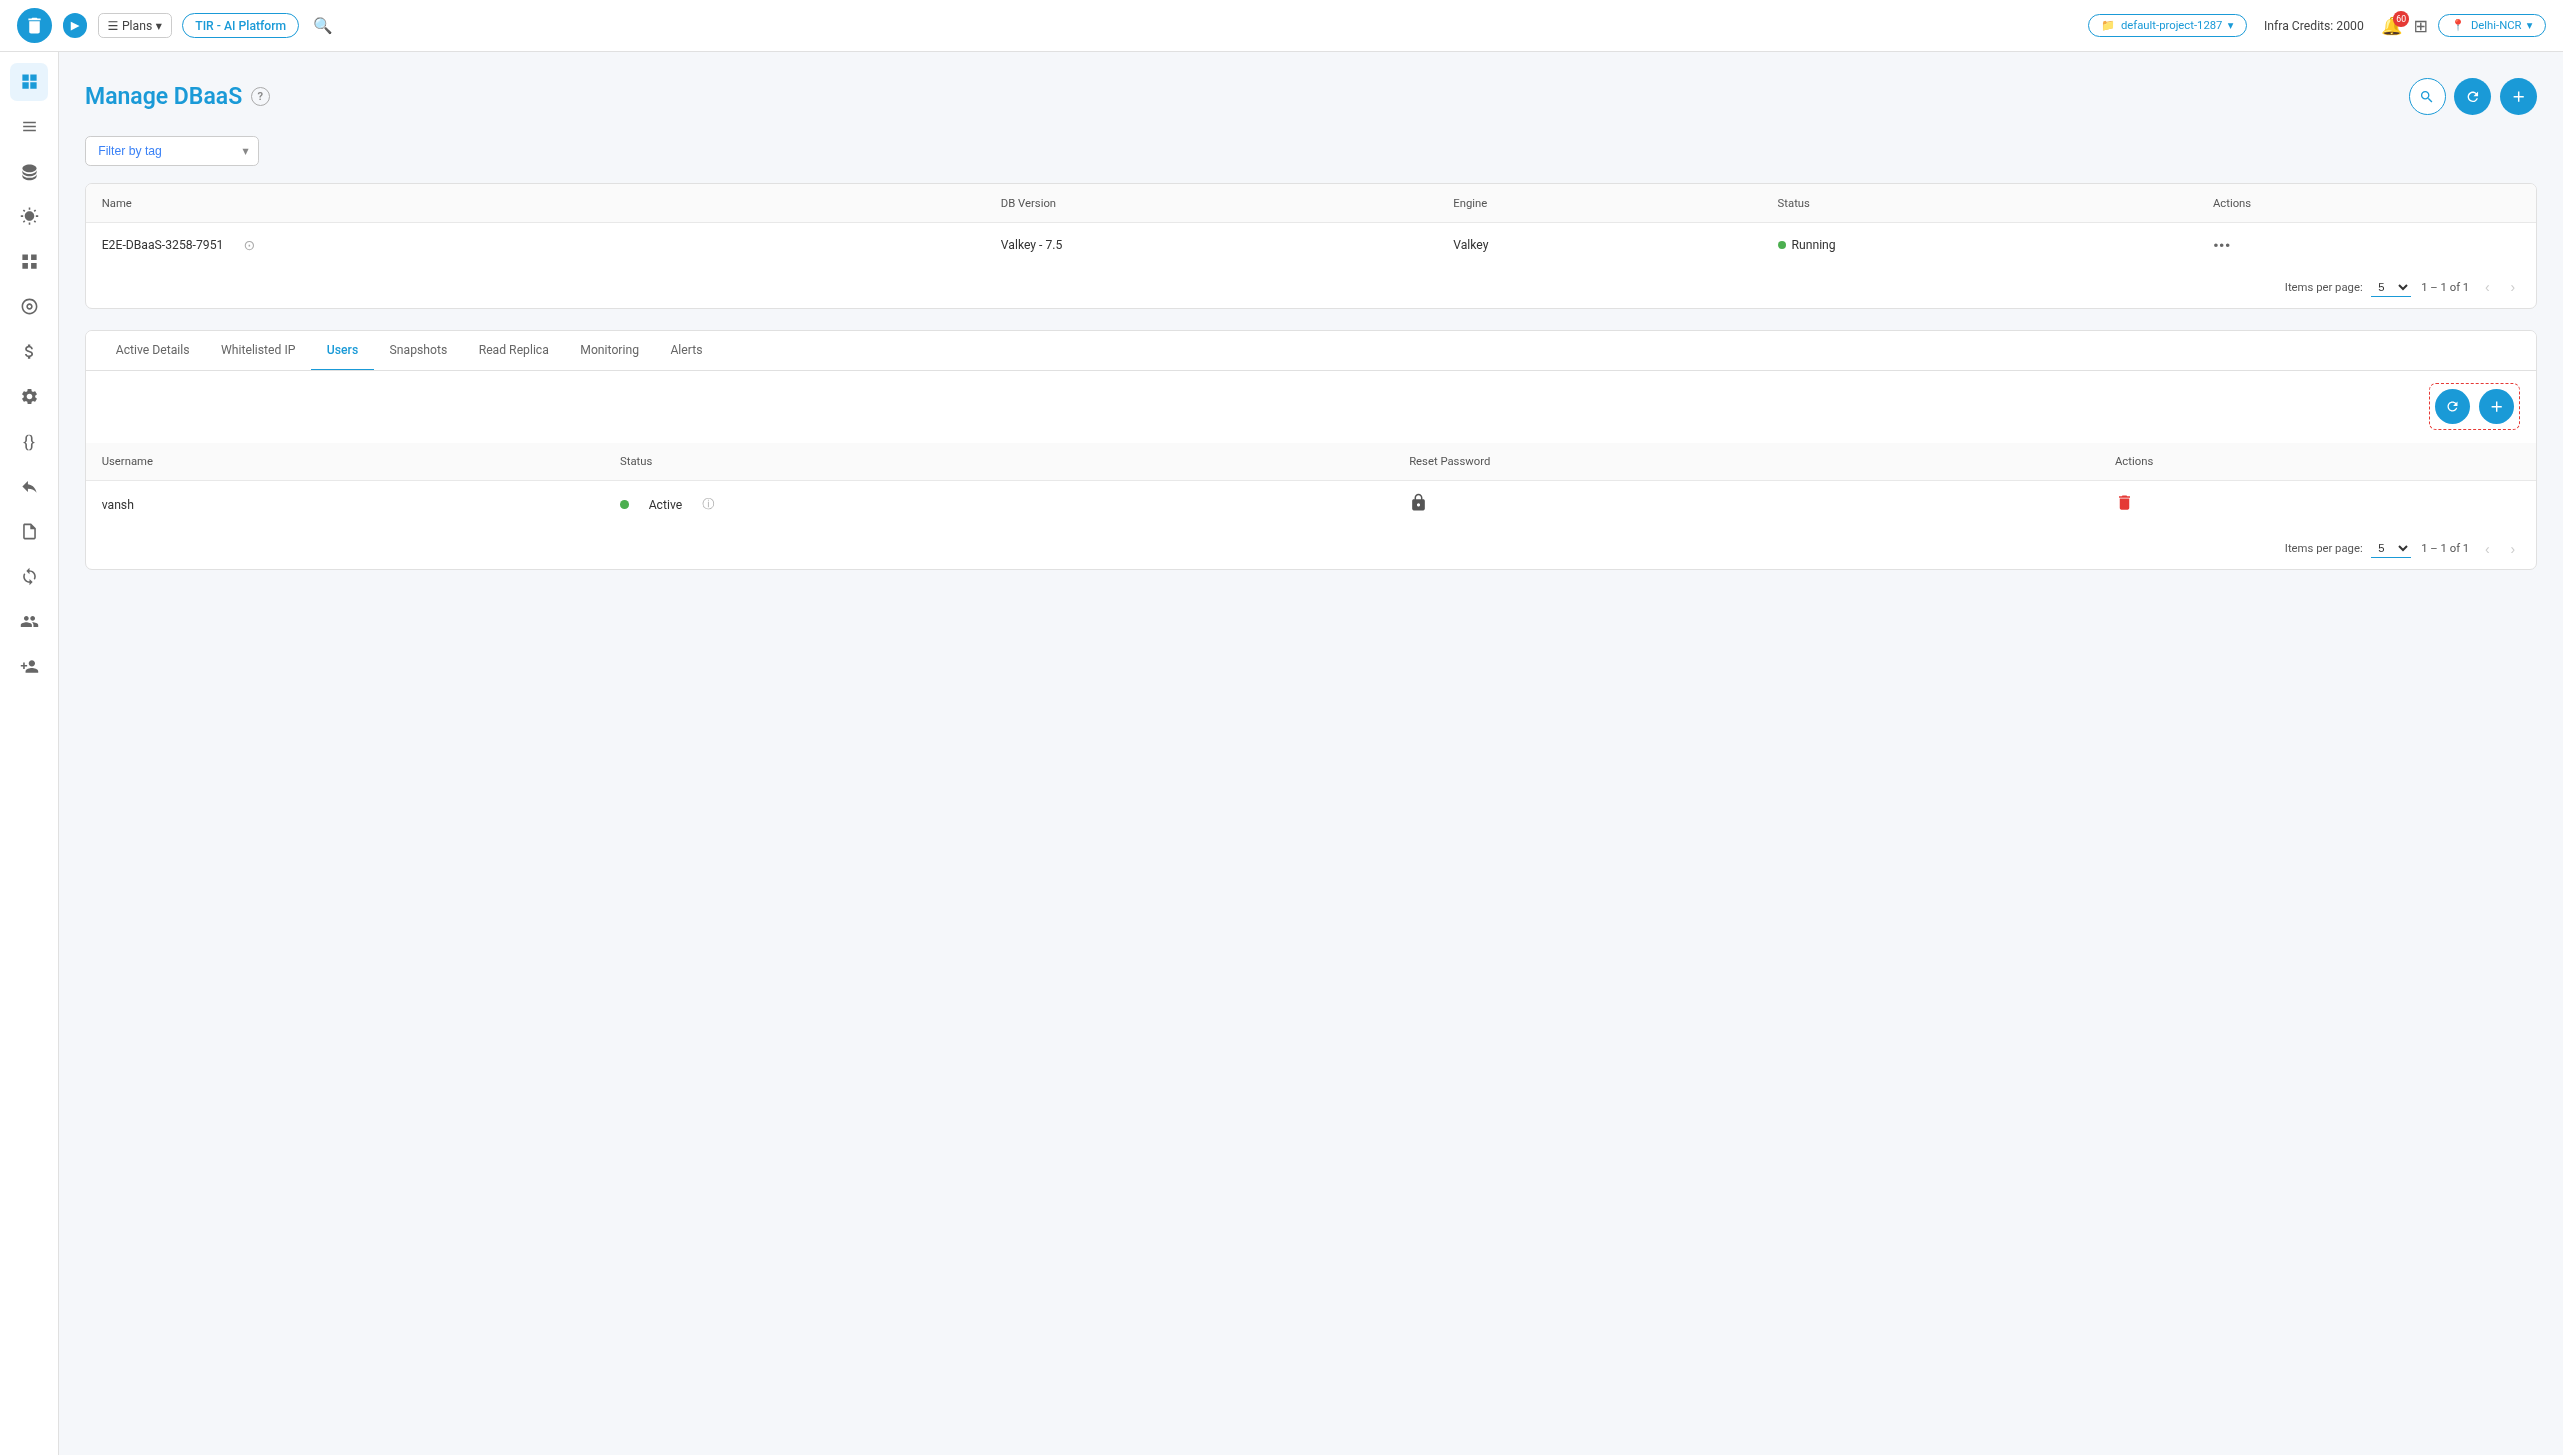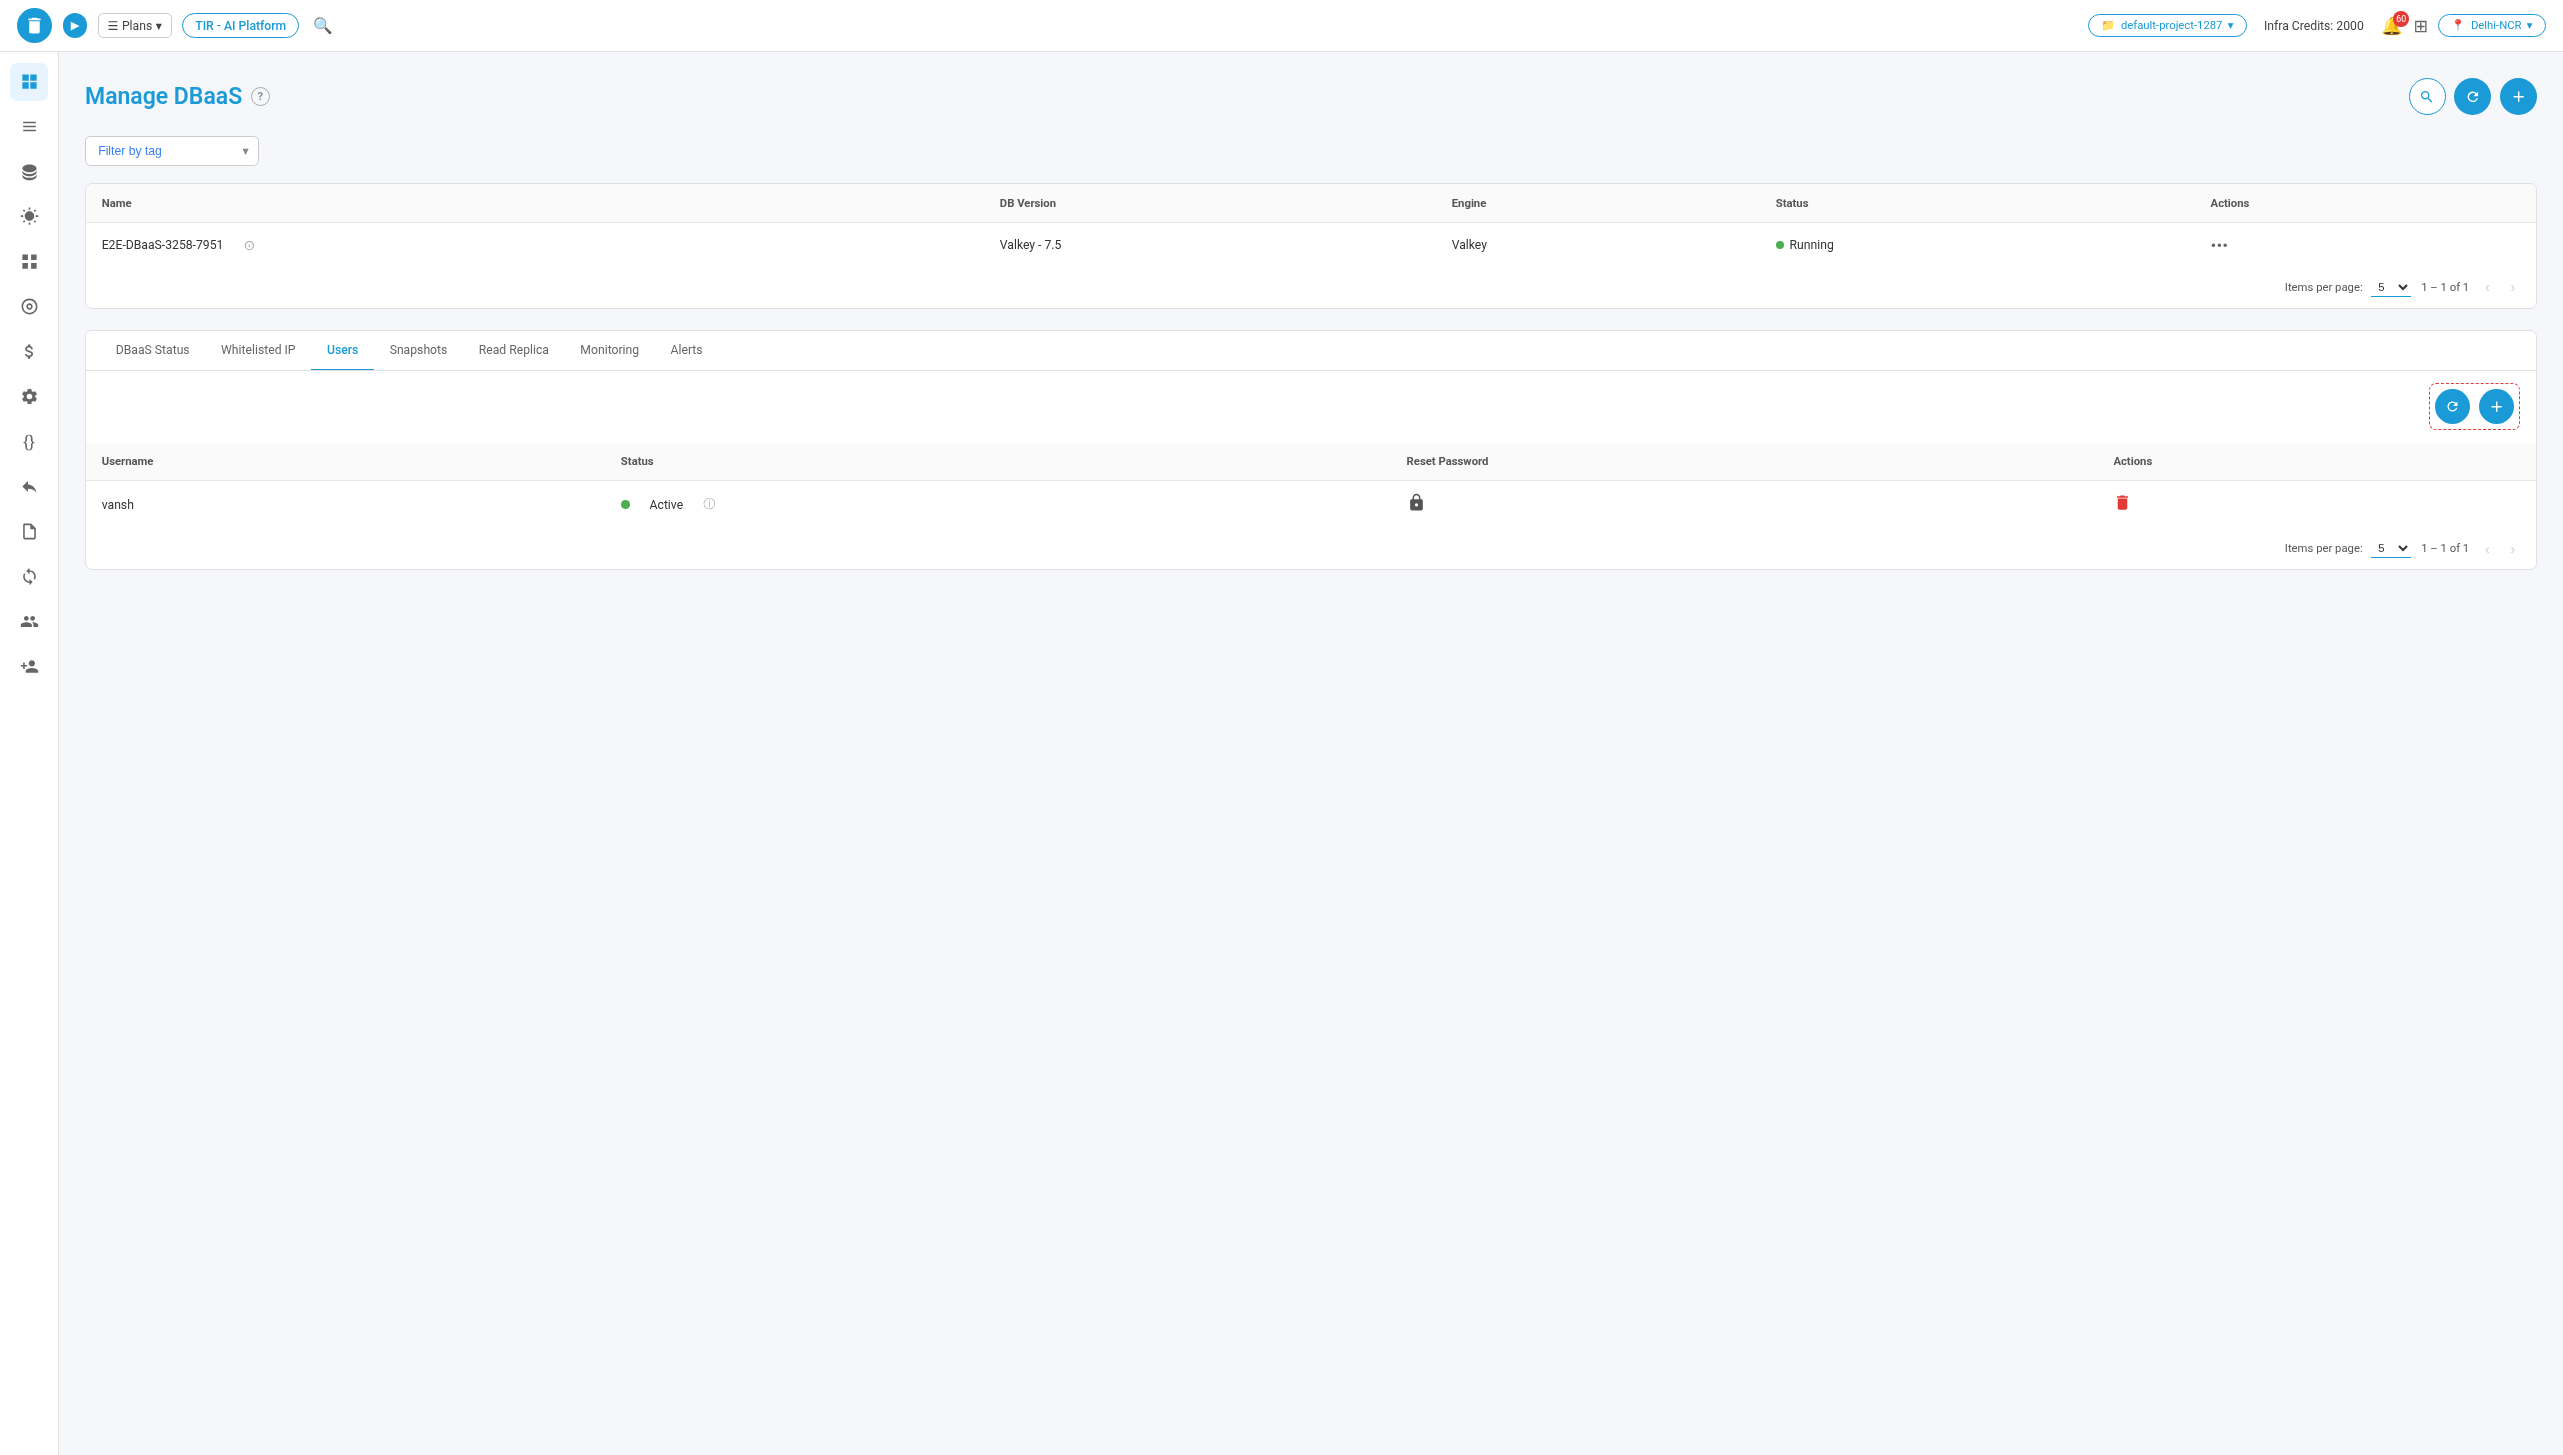--- a/index.html
+++ b/index.html
@@ -47,21 +47,21 @@
 
     
     .filter-row { margin-bottom: 17.4px; }
     .filter-select { border: 0.9px solid #ccc; border-radius: 5.2px; padding: 7px 31px 7px 12.2px; font-size: 12.2px; color: #3b82f6; background: #fff; appearance: none; cursor: pointer; min-width: 174px; }
     .filter-wrapper { position: relative; display: inline-block; }
     .filter-wrapper::after { content: '▾'; position: absolute; right: 10.5px; top: 50%; transform: translateY(-50%); color: #888; pointer-events: none; }
 
     
     .table-container { background: #fff; border-radius: 7px; border: 0.9px solid #e0e0e0; margin-bottom: 21px; overflow: hidden; }
     .data-table { width: 100%; border-collapse: collapse; }
-    .data-table th { background: #fafafa; padding: 12.2px 15.7px; text-align: left; font-weight: 700; color: #555; font-size: 11.3px; border-bottom: 0.9px solid #e8e8e8; }
+    .data-table th { background: #fafafa; padding: 12.2px 15.7px; text-align: left; font-weight: 400; color: #555; font-size: 11.3px; border-bottom: 0.9px solid #e8e8e8; }
     .data-table td { padding: 12.2px 15.7px; border-bottom: 0.9px solid #f0f0f0; font-size: 12.2px; }
     .data-table tr:last-child td { border-bottom: none; }
     .db-name { color: #333; display: flex; align-items: center; gap: 20px; }
     .db-name-copy { color: #aaa; cursor: pointer; font-size: 14px; }
     .status-running { display: flex; align-items: center; gap: 5.2px; color: #333; }
     .status-dot { width: 8.7px; height: 8.7px; border-radius: 50%; background: #4caf50; display: inline-block; }
     .status-dot-active { background: #4caf50; }
     .actions-dots { color: #666; font-size: 17.4px; cursor: pointer; }
     .pagination { display: flex; align-items: center; justify-content: flex-end; padding: 10.5px 15.7px; gap: 10.5px; font-size: 11.3px; color: #555; }
     .pagination-nav { background: none; border: none; cursor: pointer; color: #888; font-size: 14px; padding: 1.7px 5.2px; }
@@ -270,21 +270,21 @@
         </select>
       </div>
       <span>1 – 1 of 1</span>
       <button class="pagination-nav" disabled="">‹</button>
       <button class="pagination-nav" disabled="">›</button>
     </div>
   </div>
 
   <div class="tabs-container">
     <div class="tabs-header">
-      <div class="tab-item">DBaaS Status</div>
+      <div class="tab-item">Active Details</div>
       <div class="tab-item">Whitelisted IP</div>
       <div class="tab-item active">Users</div>
       <div class="tab-item">Snapshots</div>
       <div class="tab-item">Read Replica</div>
       <div class="tab-item">Monitoring</div>
       <div class="tab-item">Alerts</div>
     </div>
 
     <div class="tab-content">
 

